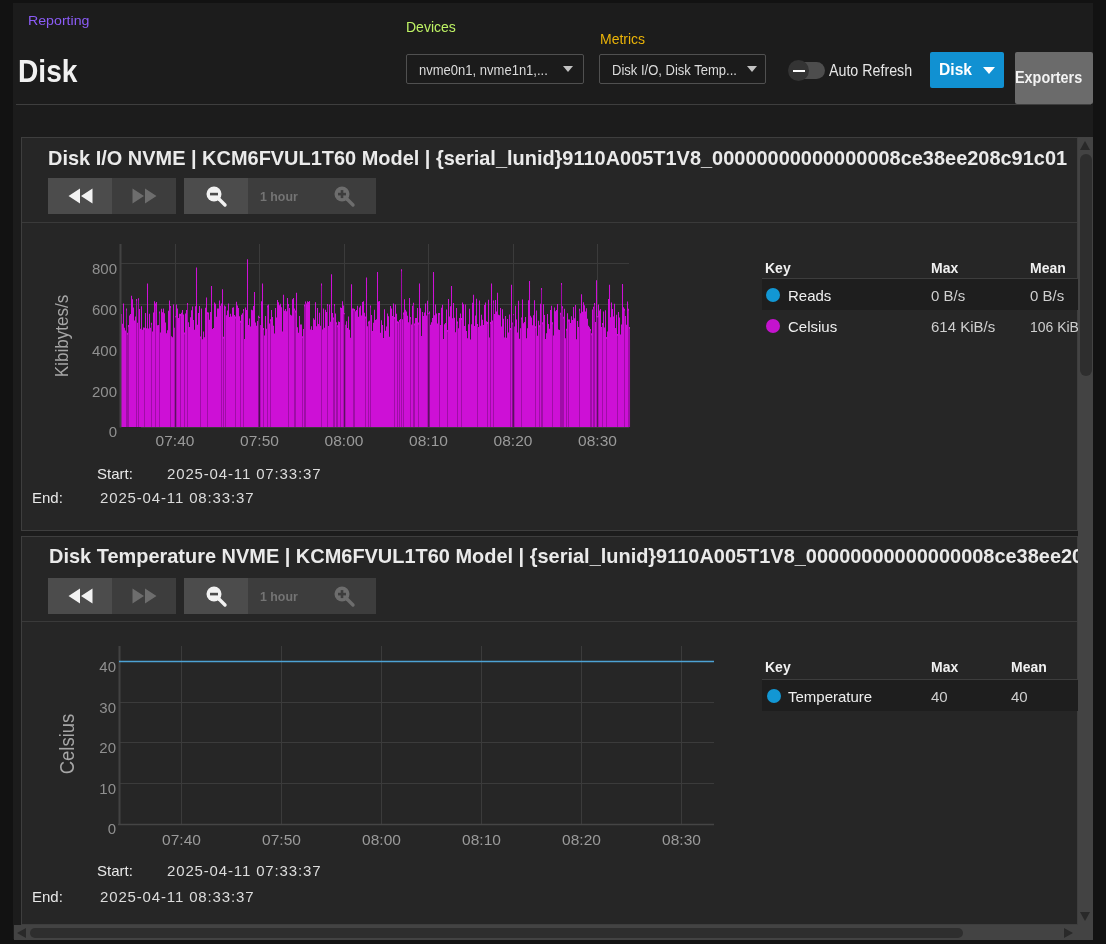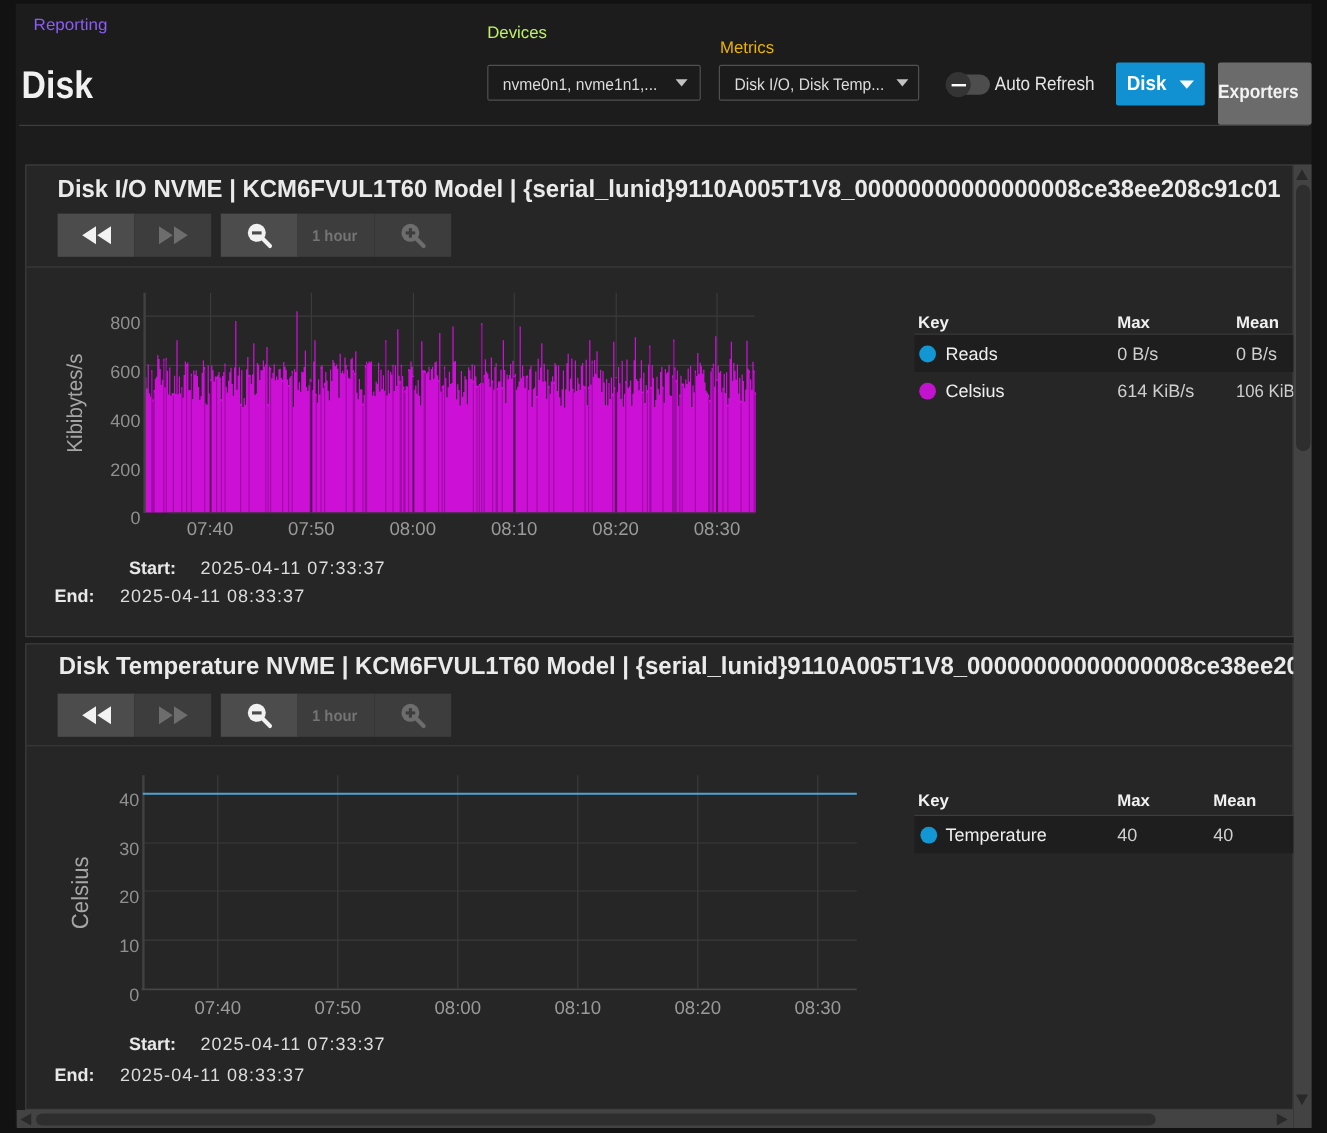--- a/index.html
+++ b/index.html
@@ -6,21 +6,21 @@
 body{position:relative}
 .abs{position:absolute}
 .bold{font-weight:bold}
 .sx{display:inline-block;transform-origin:0 50%;white-space:nowrap}
 .btn{position:absolute;width:64px;height:36px;display:flex;align-items:center;justify-content:center}
 .card{position:absolute;left:21px;width:1057px;background:#262626;border:1px solid #3e3e3e}
 .lg-head{position:absolute;font-weight:bold;font-size:14px;color:#f0f0f0}
 .lg-val{position:absolute;font-size:15px;color:#cfcfcf}
 .lg-lab{position:absolute;font-weight:normal;font-size:15px;color:#efefef}
 .dot{position:absolute;width:14px;height:14px;border-radius:50%}
-.se-lab{position:absolute;font-weight:bold;font-size:15px;color:#e8e8e8;text-align:center;width:60px}
+.se-lab{position:absolute;font-weight:normal;font-size:15px;color:#e8e8e8;text-align:left;width:60px}
 .se-val{position:absolute;font-size:15px;color:#dcdcdc;letter-spacing:0.85px}
 </style></head>
 <body>
 
 <div class="abs" style="left:13px;top:3px;width:1080px;height:936px;background:#1c1c1c"></div>
 
 <div class="abs" style="left:28px;top:13px;font-size:13.5px;color:#8b5cf6"><span class="sx" style="transform:scaleX(1.05)">Reporting</span></div>
 <div class="abs bold" style="left:18px;top:53px;font-size:32px;color:#f1f1f1"><span class="sx" style="transform:scaleX(0.88)">Disk</span></div>
 <div class="abs" style="left:16px;top:104px;width:1075px;height:1px;background:#3e3e3e"></div>
 

